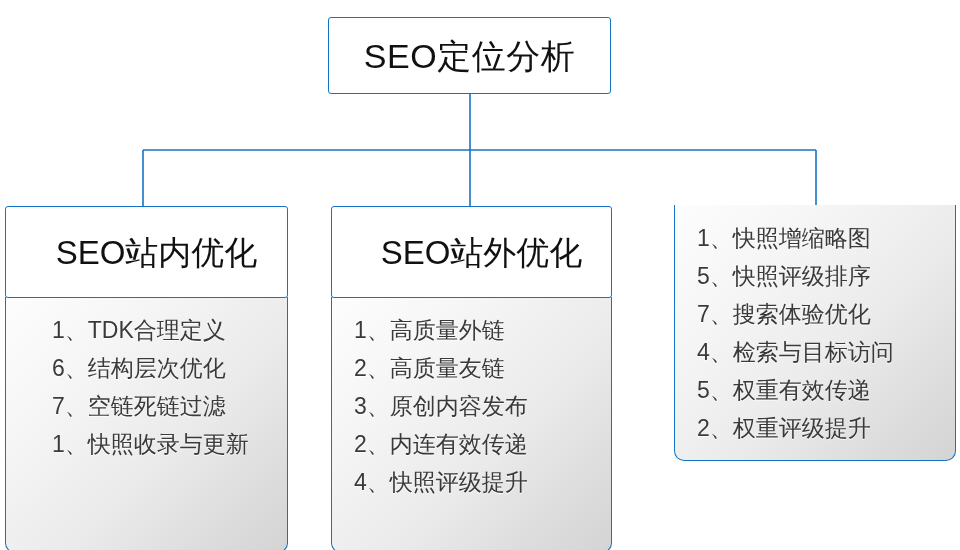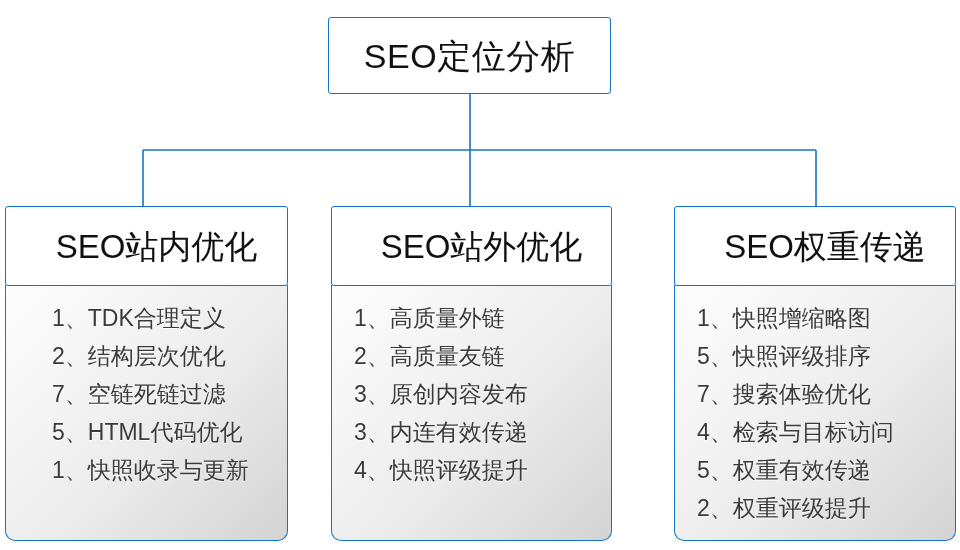--- a/index.html
+++ b/index.html
@@ -57,21 +57,21 @@
     position: absolute;
     top: 206px;
     width: 283px;
   }
   .branch.col-0 { left: 5px; }
   .branch.col-1 { left: 331px; width: 281px; }
   .branch.col-2 { left: 674px; width: 282px; }
 
   .branch-header {
     box-sizing: border-box;
-    height: 80px;
+    height: 92px;
     border: 1.6px solid #1573c6;
     border-radius: 3px;
     background: #ffffff;
     display: flex;
     align-items: center;
     justify-content: center;
     position: relative;
     z-index: 2;
     padding-left: 20px;
   }
@@ -128,44 +128,40 @@
   <div class="root-node">
     <span class="root-title">SEO定位分析</span>
   </div>
 
   <div class="branch col-0">
     <div class="branch-header">
       <span class="branch-header-title">SEO站内优化</span>
     </div>
     <div class="branch-body">
       <div class="branch-item">1、TDK合理定义</div>
-      <div class="branch-item">2、结构层次优化</div>
+      <div class="branch-item">6、结构层次优化</div>
       <div class="branch-item">7、空链死链过滤</div>
-      <div class="branch-item">5、HTML代码优化</div>
       <div class="branch-item">1、快照收录与更新</div>
     </div>
   </div>
 
   <div class="branch col-1">
     <div class="branch-header">
       <span class="branch-header-title">SEO站外优化</span>
     </div>
     <div class="branch-body">
       <div class="branch-item">1、高质量外链</div>
       <div class="branch-item">2、高质量友链</div>
       <div class="branch-item">3、原创内容发布</div>
-      <div class="branch-item">3、内连有效传递</div>
+      <div class="branch-item">2、内连有效传递</div>
       <div class="branch-item">4、快照评级提升</div>
     </div>
   </div>
 
   <div class="branch col-2">
-    <div class="branch-header">
-      <span class="branch-header-title">SEO权重传递</span>
-    </div>
     <div class="branch-body">
       <div class="branch-item">1、快照增缩略图</div>
       <div class="branch-item">5、快照评级排序</div>
       <div class="branch-item">7、搜索体验优化</div>
       <div class="branch-item">4、检索与目标访问</div>
       <div class="branch-item">5、权重有效传递</div>
       <div class="branch-item">2、权重评级提升</div>
     </div>
   </div>
 

